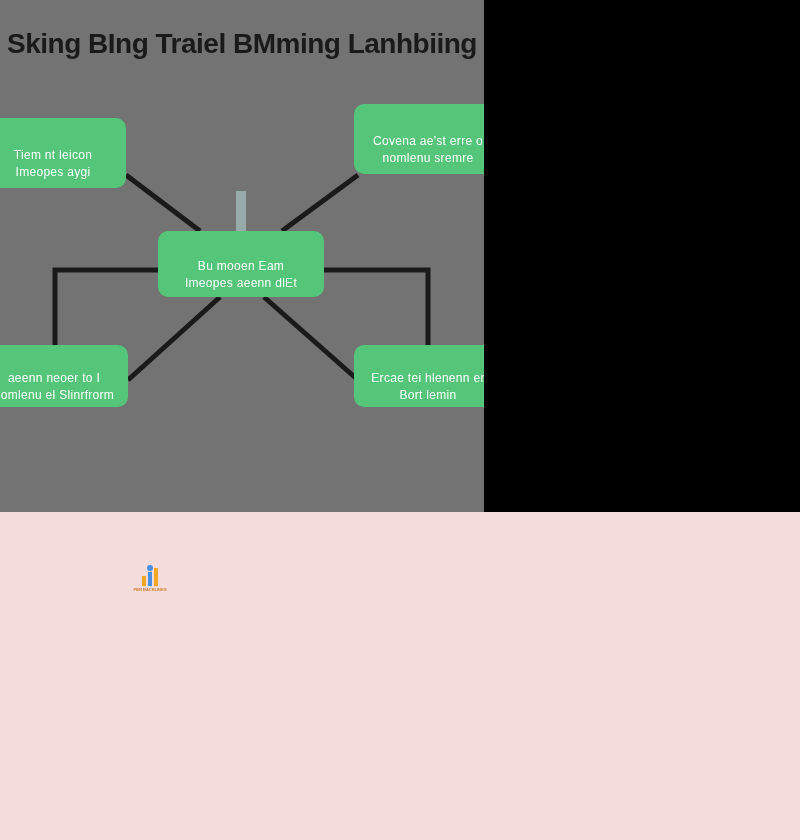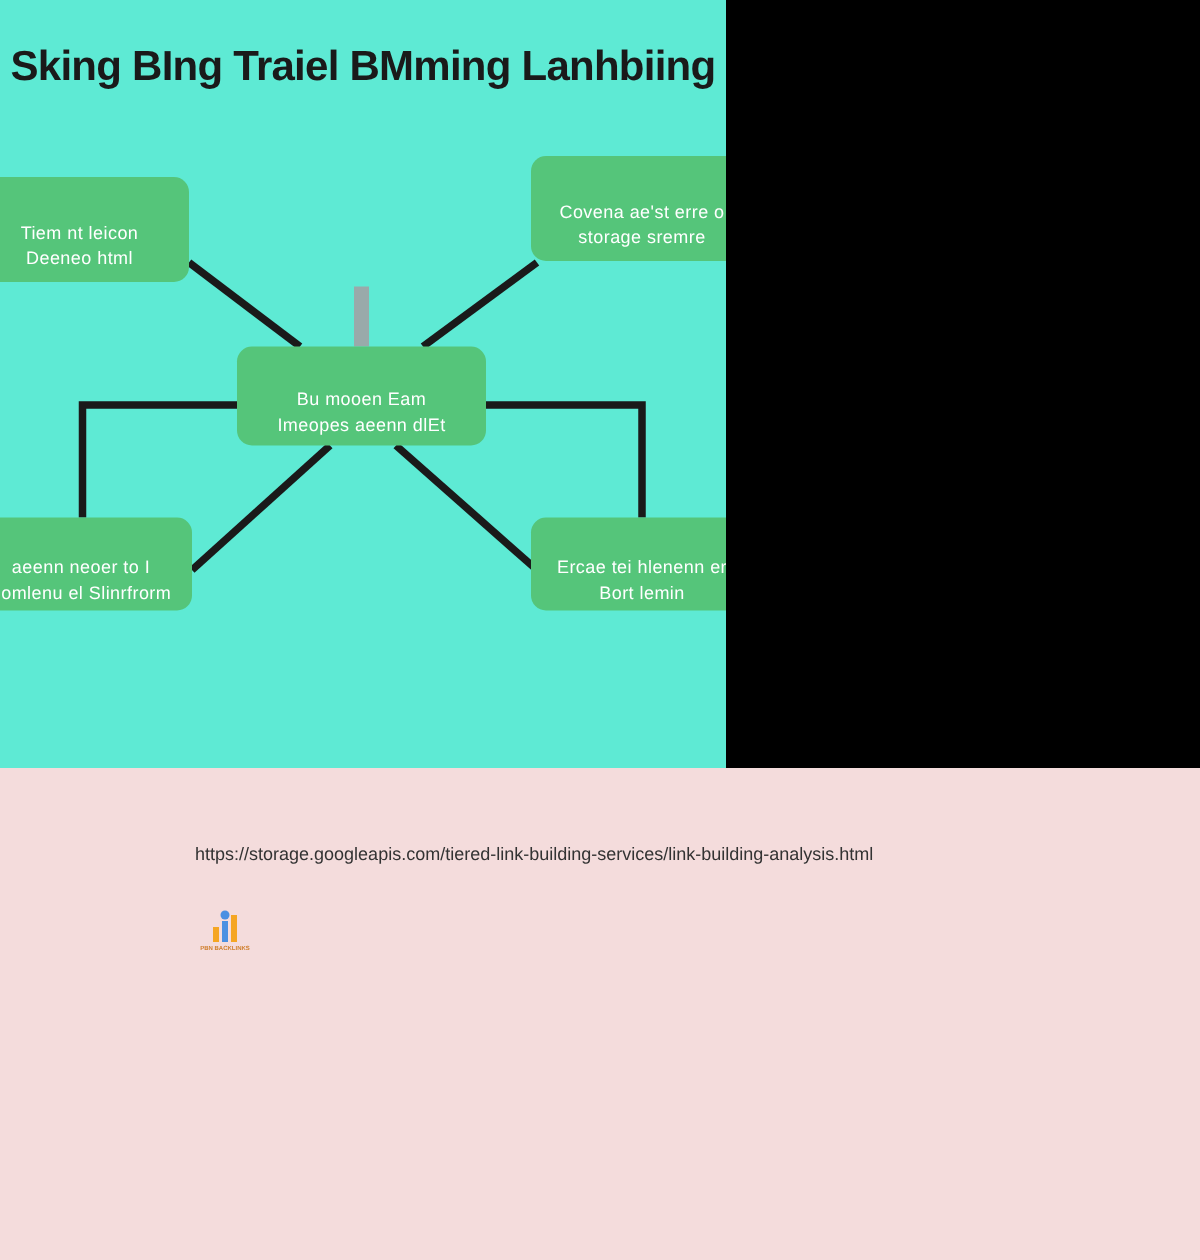--- a/index.html
+++ b/index.html
@@ -1,18 +1,18 @@
 <!DOCTYPE html>
 <html><head>
 <meta charset="utf-8">
 <style>
 * { margin: 0; padding: 0; box-sizing: border-box; }
 body { width: 800px; height: 840px; background: #f4dcdc; font-family: Arial, Helvetica, sans-serif; overflow: hidden; }
 
-.diagram-panel { position: relative; width: 484px; height: 512px; background: #5eead4; }
+.diagram-panel { position: relative; width: 484px; height: 512px; background: #737373; }
 .black-strip { position: absolute; left: 484px; top: 0; width: 316px; height: 512px; background: #000; }
 
 .diagram-title { position: absolute; top: 28px; left: 0; width: 484px; text-align: center; font-size: 28px; font-weight: 700; color: #1a1a1a; font-family: Arial, sans-serif; letter-spacing: -0.5px; }
 
 .green-box { position: absolute; background: #55c57a; border-radius: 10px; color: #fff; display: flex; flex-direction: column; align-items: center; justify-content: center; text-align: center; font-size: 12px; line-height: 1.4; padding: 6px; font-family: Arial, sans-serif; letter-spacing: 0.3px; }
 
 .box-tl { left: -20px; top: 118px; width: 146px; height: 70px; }
 .box-tr { left: 354px; top: 104px; width: 148px; height: 70px; }
 .box-center { left: 158px; top: 231px; width: 166px; height: 66px; }
 .box-bl { left: -20px; top: 345px; width: 148px; height: 62px; }
@@ -44,26 +44,26 @@
       <polyline points="428,345 428,270 324,270"></polyline>
       <line x1="128" y1="380" x2="220" y2="297"></line>
       <line x1="358" y1="380" x2="264" y2="297"></line>
     </g>
   </svg>
 
   <div class="center-stub"></div>
 
   <div class="green-box box-tl">
     <div class="box-line1">Tiem nt leicon</div>
-    <div class="box-line2">Deeneo html</div>
+    <div class="box-line2">Imeopes aygi</div>
   </div>
 
   <div class="green-box box-tr">
     <div class="box-line1">Covena ae'st erre o</div>
-    <div class="box-line2">storage sremre</div>
+    <div class="box-line2">nomlenu sremre</div>
   </div>
 
   <div class="green-box box-center">
     <div class="box-line1">Bu mooen Eam</div>
     <div class="box-line2">Imeopes aeenn dlEt</div>
   </div>
 
   <div class="green-box box-bl">
     <div class="box-line1">aeenn neoer to I</div>
     <div class="box-line2">nomlenu el Slinrfrorm</div>
@@ -71,21 +71,20 @@
 
   <div class="green-box box-br">
     <div class="box-line1">Ercae tei hlenenn er</div>
     <div class="box-line2">Bort lemin</div>
   </div>
 </div>
 
 <div class="black-strip"></div>
 
 <div class="content-area">
-  <div class="page-url">https://storage.googleapis.com/tiered-link-building-services/link-building-analysis.html</div>
   <div class="logo">
     <svg viewBox="0 0 40 30" width="40" height="30">
       <rect x="12" y="14" width="4" height="10" fill="#f5a623"></rect>
       <rect x="18" y="10" width="4" height="14" fill="#4a90e2"></rect>
       <rect x="24" y="6" width="4" height="18" fill="#f5a623"></rect>
       <circle cx="20" cy="6" r="3" fill="#4a90e2"></circle>
       <text x="20" y="29" text-anchor="middle" font-size="4" fill="#d08030" font-family="Arial" font-weight="bold">PBN BACKLINKS</text>
     </svg>
   </div>
 </div>

